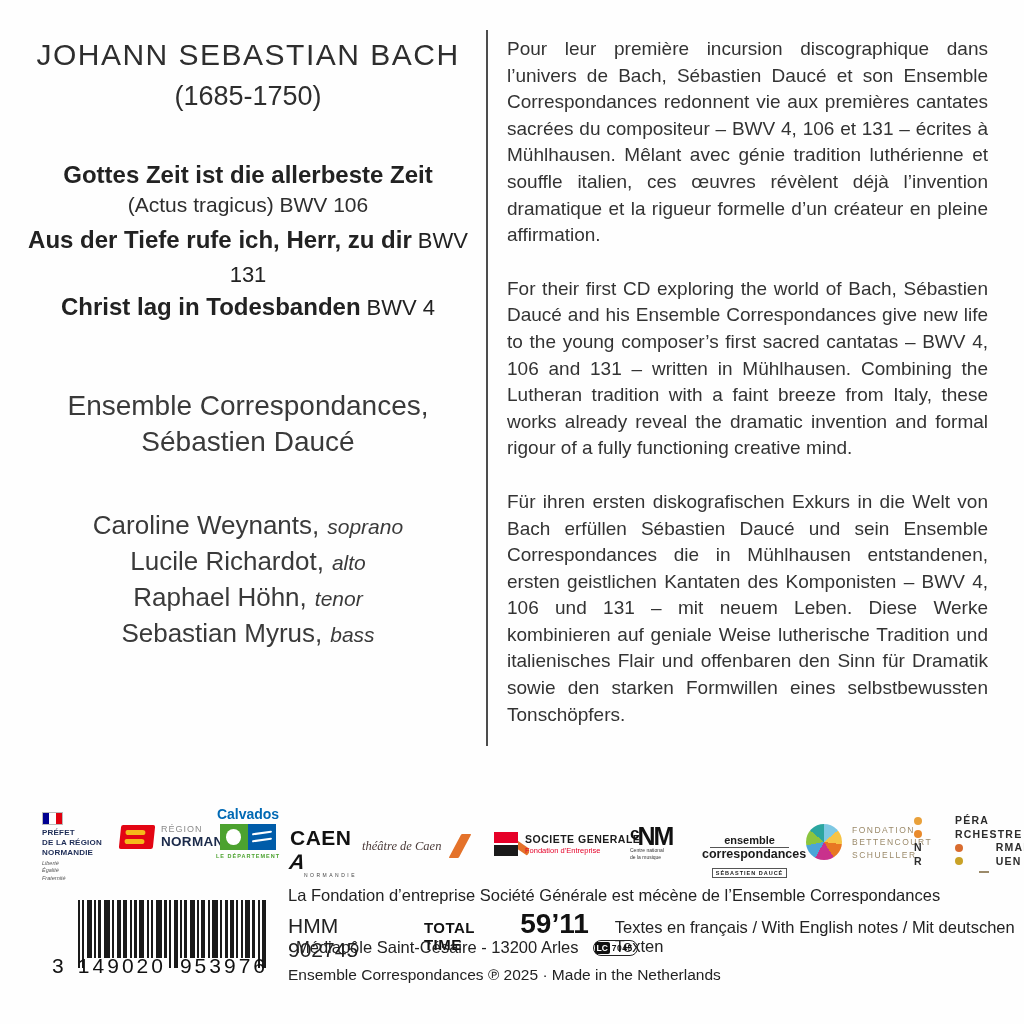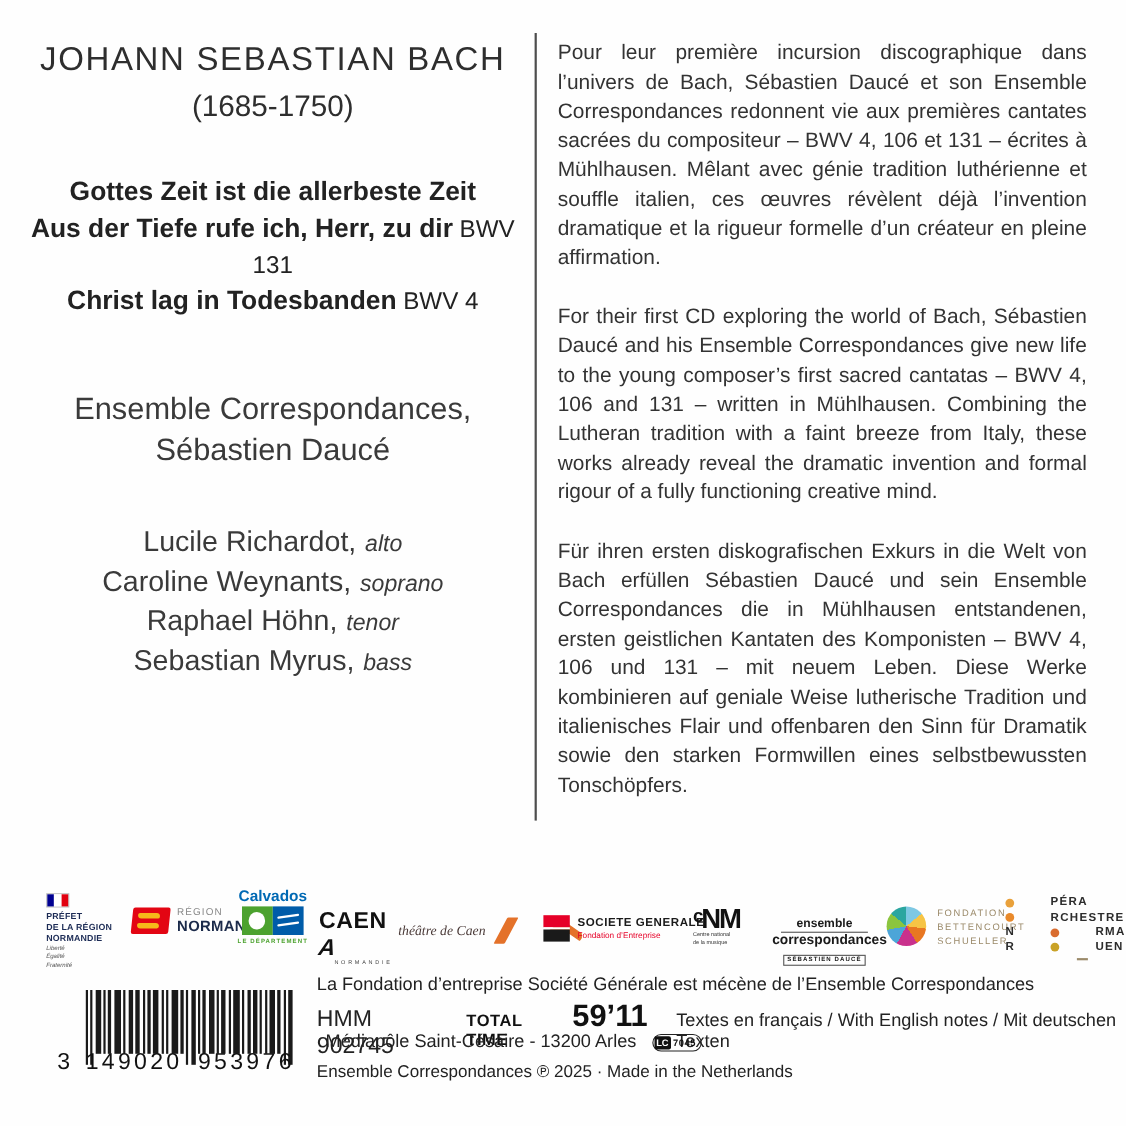--- a/index.html
+++ b/index.html
@@ -133,32 +133,33 @@
 <body>
 
 <div class="cover">
 
   <div class="left-col">
     <div class="composer-name">JOHANN SEBASTIAN BACH</div>
     <div class="composer-dates">(1685-1750)</div>
 
     <div class="works">
       <div class="work-title">Gottes Zeit ist die allerbeste Zeit</div>
+      <div class="work-subtitle">(Actus tragicus) BWV 106</div>
       <div class="work-title"><span>Aus der Tiefe rufe ich, Herr, zu dir</span><span class="work-bwv">BWV 131</span></div>
       <div class="work-title"><span>Christ lag in Todesbanden</span><span class="work-bwv">BWV 4</span></div>
     </div>
 
     <div class="ensemble-block">
       <div>Ensemble Correspondances,</div>
       <div>Sébastien Daucé</div>
     </div>
 
     <div class="soloists">
+      <div class="soloist-row"><span>Caroline Weynants,</span><span class="soloist-voice">soprano</span></div>
       <div class="soloist-row"><span>Lucile Richardot,</span><span class="soloist-voice">alto</span></div>
-      <div class="soloist-row"><span>Caroline Weynants,</span><span class="soloist-voice">soprano</span></div>
       <div class="soloist-row"><span>Raphael Höhn,</span><span class="soloist-voice">tenor</span></div>
       <div class="soloist-row"><span>Sebastian Myrus,</span><span class="soloist-voice">bass</span></div>
     </div>
   </div>
 
   <div class="v-divider"></div>
 
   <div class="right-col">
     <p class="note-para">Pour leur première incursion discographique dans l’univers de Bach, Sébastien Daucé et son Ensemble Correspondances redonnent vie aux premières cantates sacrées du compositeur – BWV 4, 106 et 131 – écrites à Mühlhausen. Mêlant avec génie tradition luthérienne et souffle italien, ces œuvres révèlent déjà l’invention dramatique et la rigueur formelle d’un créateur en pleine affirmation.</p>
     <p class="note-para">For their first CD exploring the world of Bach, Sébastien Daucé and his Ensemble Correspondances give new life to the young composer’s first sacred cantatas – BWV 4, 106 and 131 – written in Mühlhausen. Combining the Lutheran tradition with a faint breeze from Italy, these works already reveal the dramatic invention and formal rigour of a fully functioning creative mind.</p>

